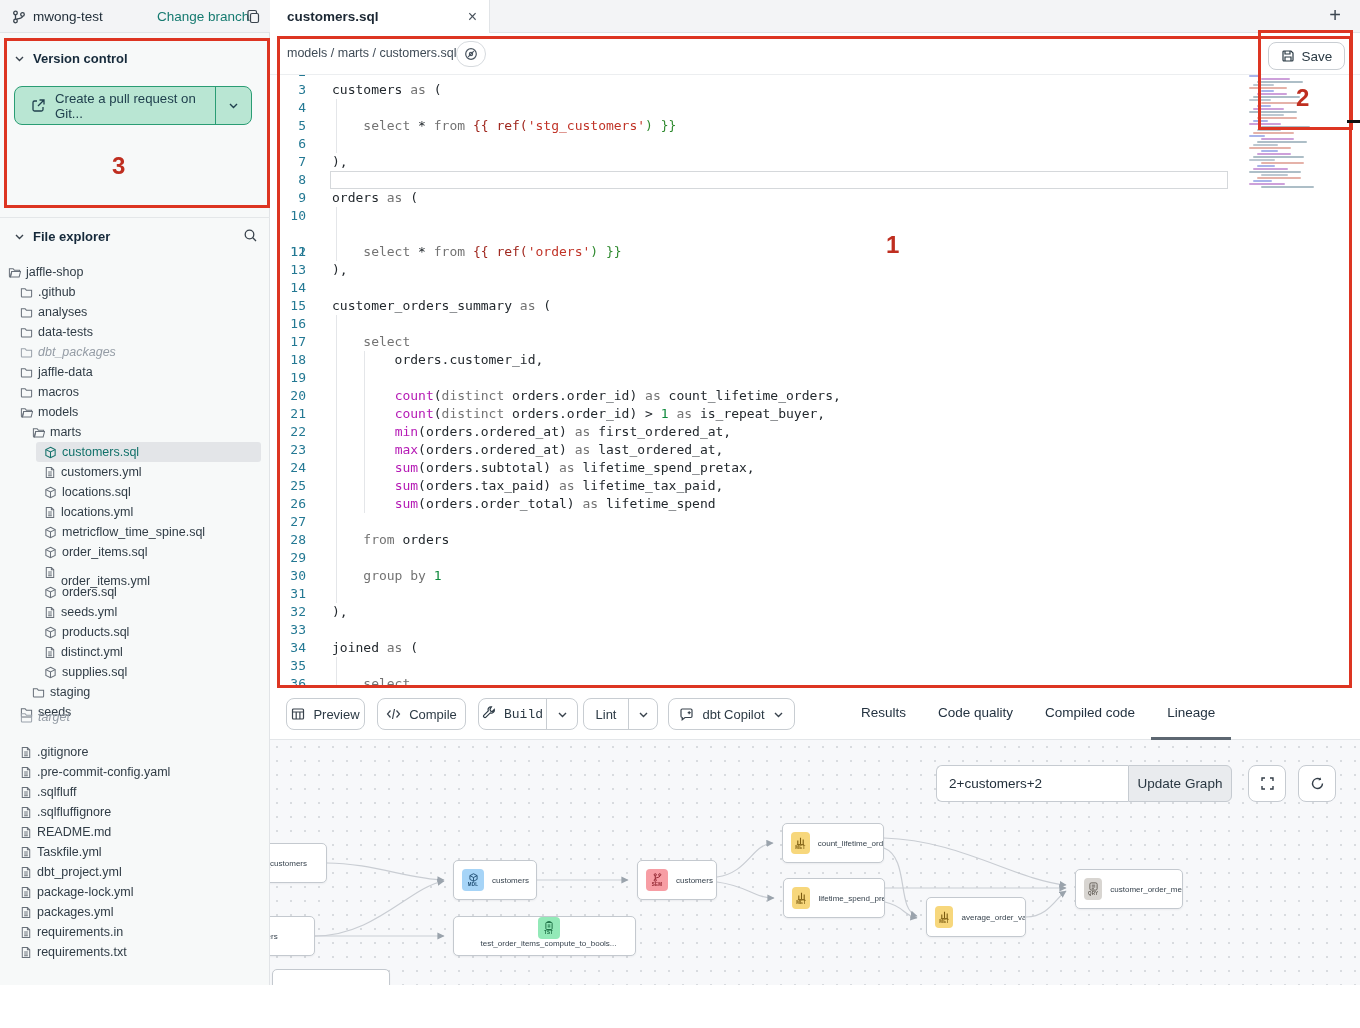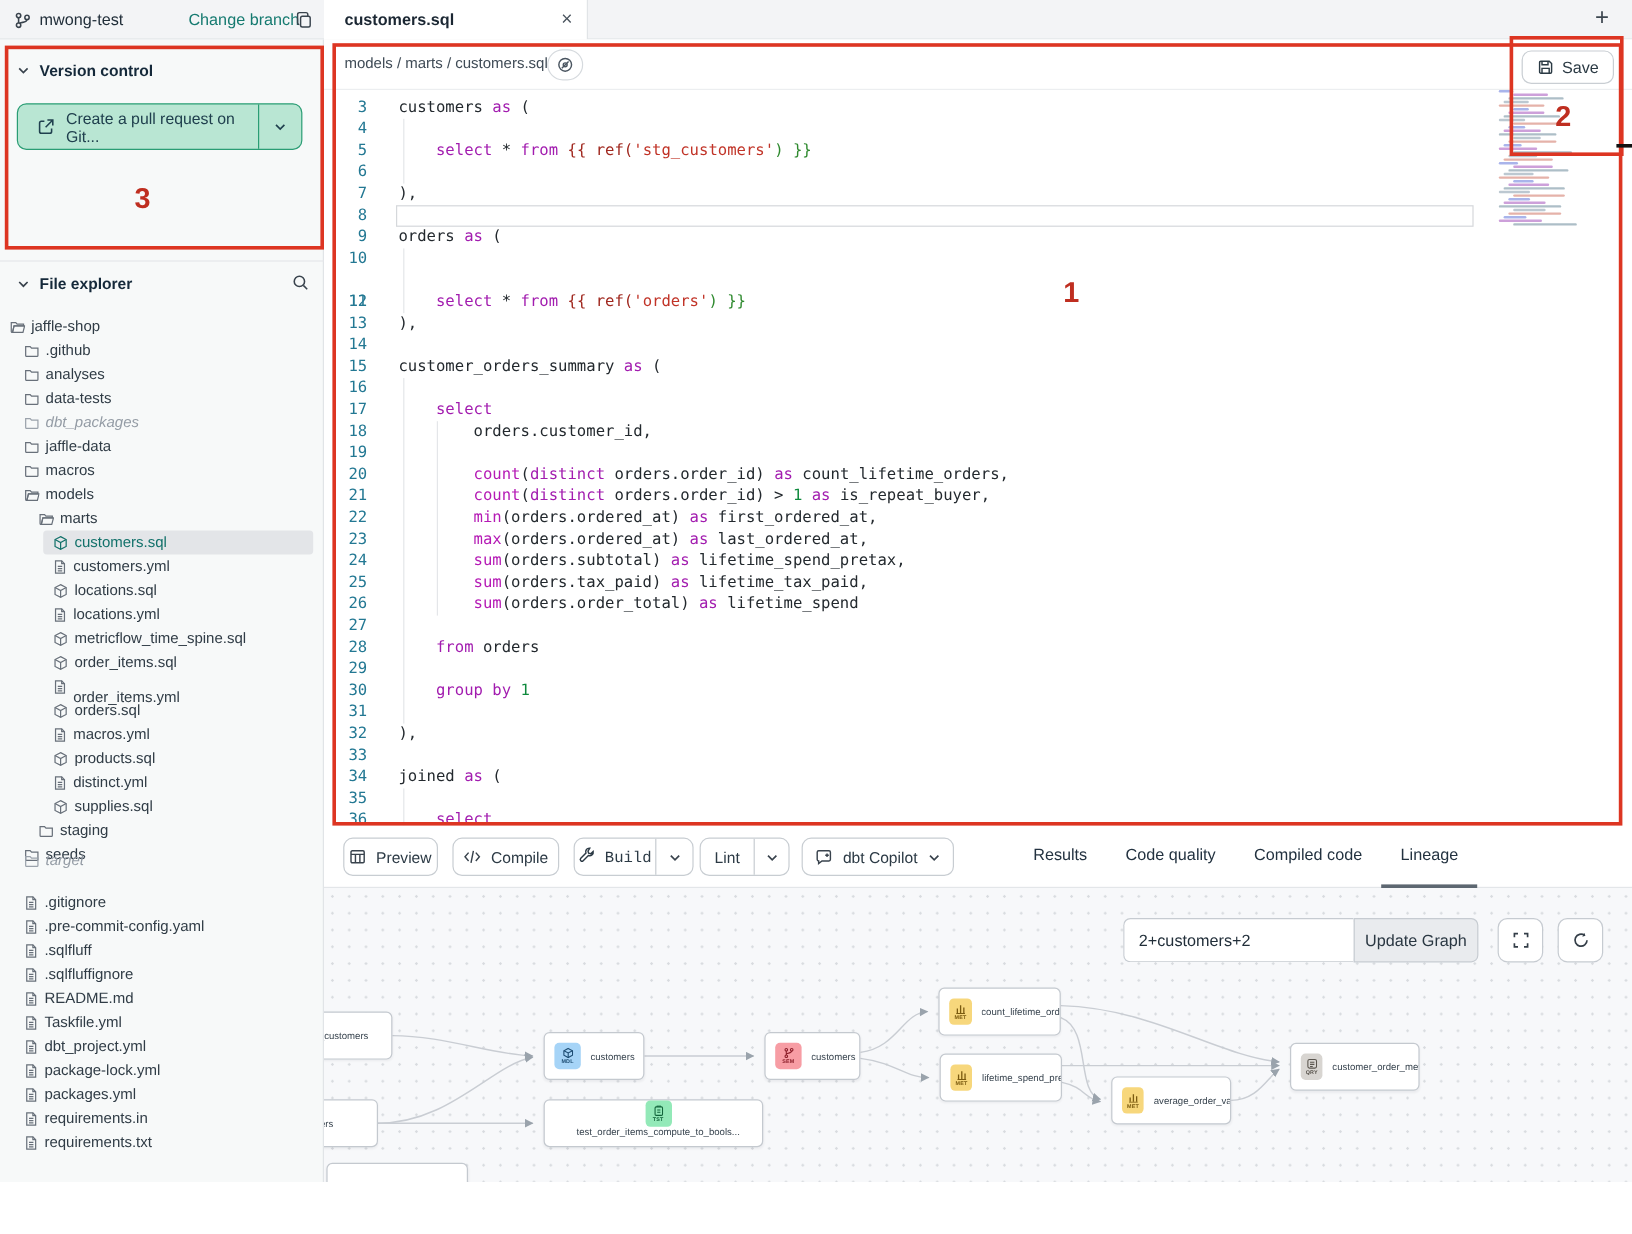--- a/index.html
+++ b/index.html
@@ -49,21 +49,21 @@
   
   .editor { position:absolute; left:270px; top:33px; width:1090px; height:655px; background:#fff; }
   .crumbbar { position:absolute; left:0; top:0; width:1090px; height:42px; background:#fff; border-bottom:1px solid #eceef0; }
   .crumb { position:absolute; left:17px; top:13px; font-size:12.5px; color:#3f4b56; }
   .copilot-pill { position:absolute; left:186px; top:8px; width:30px; height:26px; border:1px solid #d6dade; border-radius:13px; display:flex; align-items:center; justify-content:center; color:#4a5560; cursor:pointer; background:#fff; }
   .save-btn { position:absolute; right:15px; top:9px; width:77px; height:28px; border:1px solid #c9ced3; border-radius:8px; background:#fff; display:flex; align-items:center; justify-content:center; gap:7px; font-size:13.5px; color:#2b3a44; cursor:pointer; }
   .codearea { position:absolute; left:0; top:42px; width:1090px; height:613px; overflow:hidden; font-family:"DejaVu Sans Mono", monospace; font-size:13px; line-height:18px; }
   .cl { position:absolute; left:0; height:18px; width:100%; }
   .ln { position:absolute; left:0; width:36px; text-align:right; color:#237893; }
   .ct { position:absolute; left:62px; white-space:pre; color:#23292e; }
-  .pl{color:#23292e} .kw{color:#a21caf} .fn{color:#b51ab5} .jj{color:#a0281f} .str{color:#c13428} .grn{color:#2f8a2f} .num{color:#0f8a3d}
+  .pl{color:#23292e} .kw{color:#737373} .fn{color:#b51ab5} .jj{color:#a0281f} .str{color:#c13428} .grn{color:#2f8a2f} .num{color:#0f8a3d}
   .cur-line { position:absolute; left:60px; width:898px; height:18px; border:1px solid #d5d8db; }
   .iguide { position:absolute; width:1px; background:#e4e6e9; }
   .minimap { position:absolute; left:975px; top:0px; width:78px; height:120px; }
   .mml { position:absolute; height:2px; border-radius:1px; opacity:.85; }
 
   
   .toolrow { position:absolute; left:270px; top:688px; width:1090px; height:52px; background:#fff; border-bottom:1px solid #e3e6e9; }
   .tbtn { position:absolute; top:10px; height:32px; border:1px solid #c8cdd2; border-radius:8px; background:#fff; display:flex; align-items:center; justify-content:center; gap:8px; font-size:13px; color:#2c3a45; cursor:pointer; }
   .tbtn .bicon { display:flex; color:#39434d; }
   .split-group { position:absolute; top:10px; height:32px; border:1px solid #c8cdd2; border-radius:8px; background:#fff; display:flex; cursor:pointer; }
@@ -330,21 +330,21 @@
           </span>
           <span class="tlabel" style="position: relative;">orders.sql</span>
         </div>
         <div class="trow" style="top: 340px;">
           <span class="ticon" style="margin-left: 44px; position: relative;">
             <svg width="12" height="13" viewBox="0 0 12 14" fill="none" stroke="currentColor" stroke-width="1.1">
               <path d="M2 1.5h5.5L10 4v8.5H2z"></path>
               <path d="M7.5 1.5V4H10M4 6.5h4M4 8.5h4M4 10.5h4"></path>
             </svg>
           </span>
-          <span class="tlabel" style="position: relative;">macros.yml</span>
+          <span class="tlabel" style="position: relative;">seeds.yml</span>
         </div>
         <div class="trow" style="top: 360px;">
           <span class="ticon" style="margin-left: 44px; position: relative;">
             <svg width="13" height="13" viewBox="0 0 14 14" fill="none" stroke="currentColor" stroke-width="1.1">
               <path d="M7 1.3l5 2.6v6.2l-5 2.6-5-2.6V3.9z"></path>
               <path d="M2 3.9l5 2.6 5-2.6M7 6.5V12.7"></path>
             </svg>
           </span>
           <span class="tlabel" style="position: relative;">products.sql</span>
         </div>

